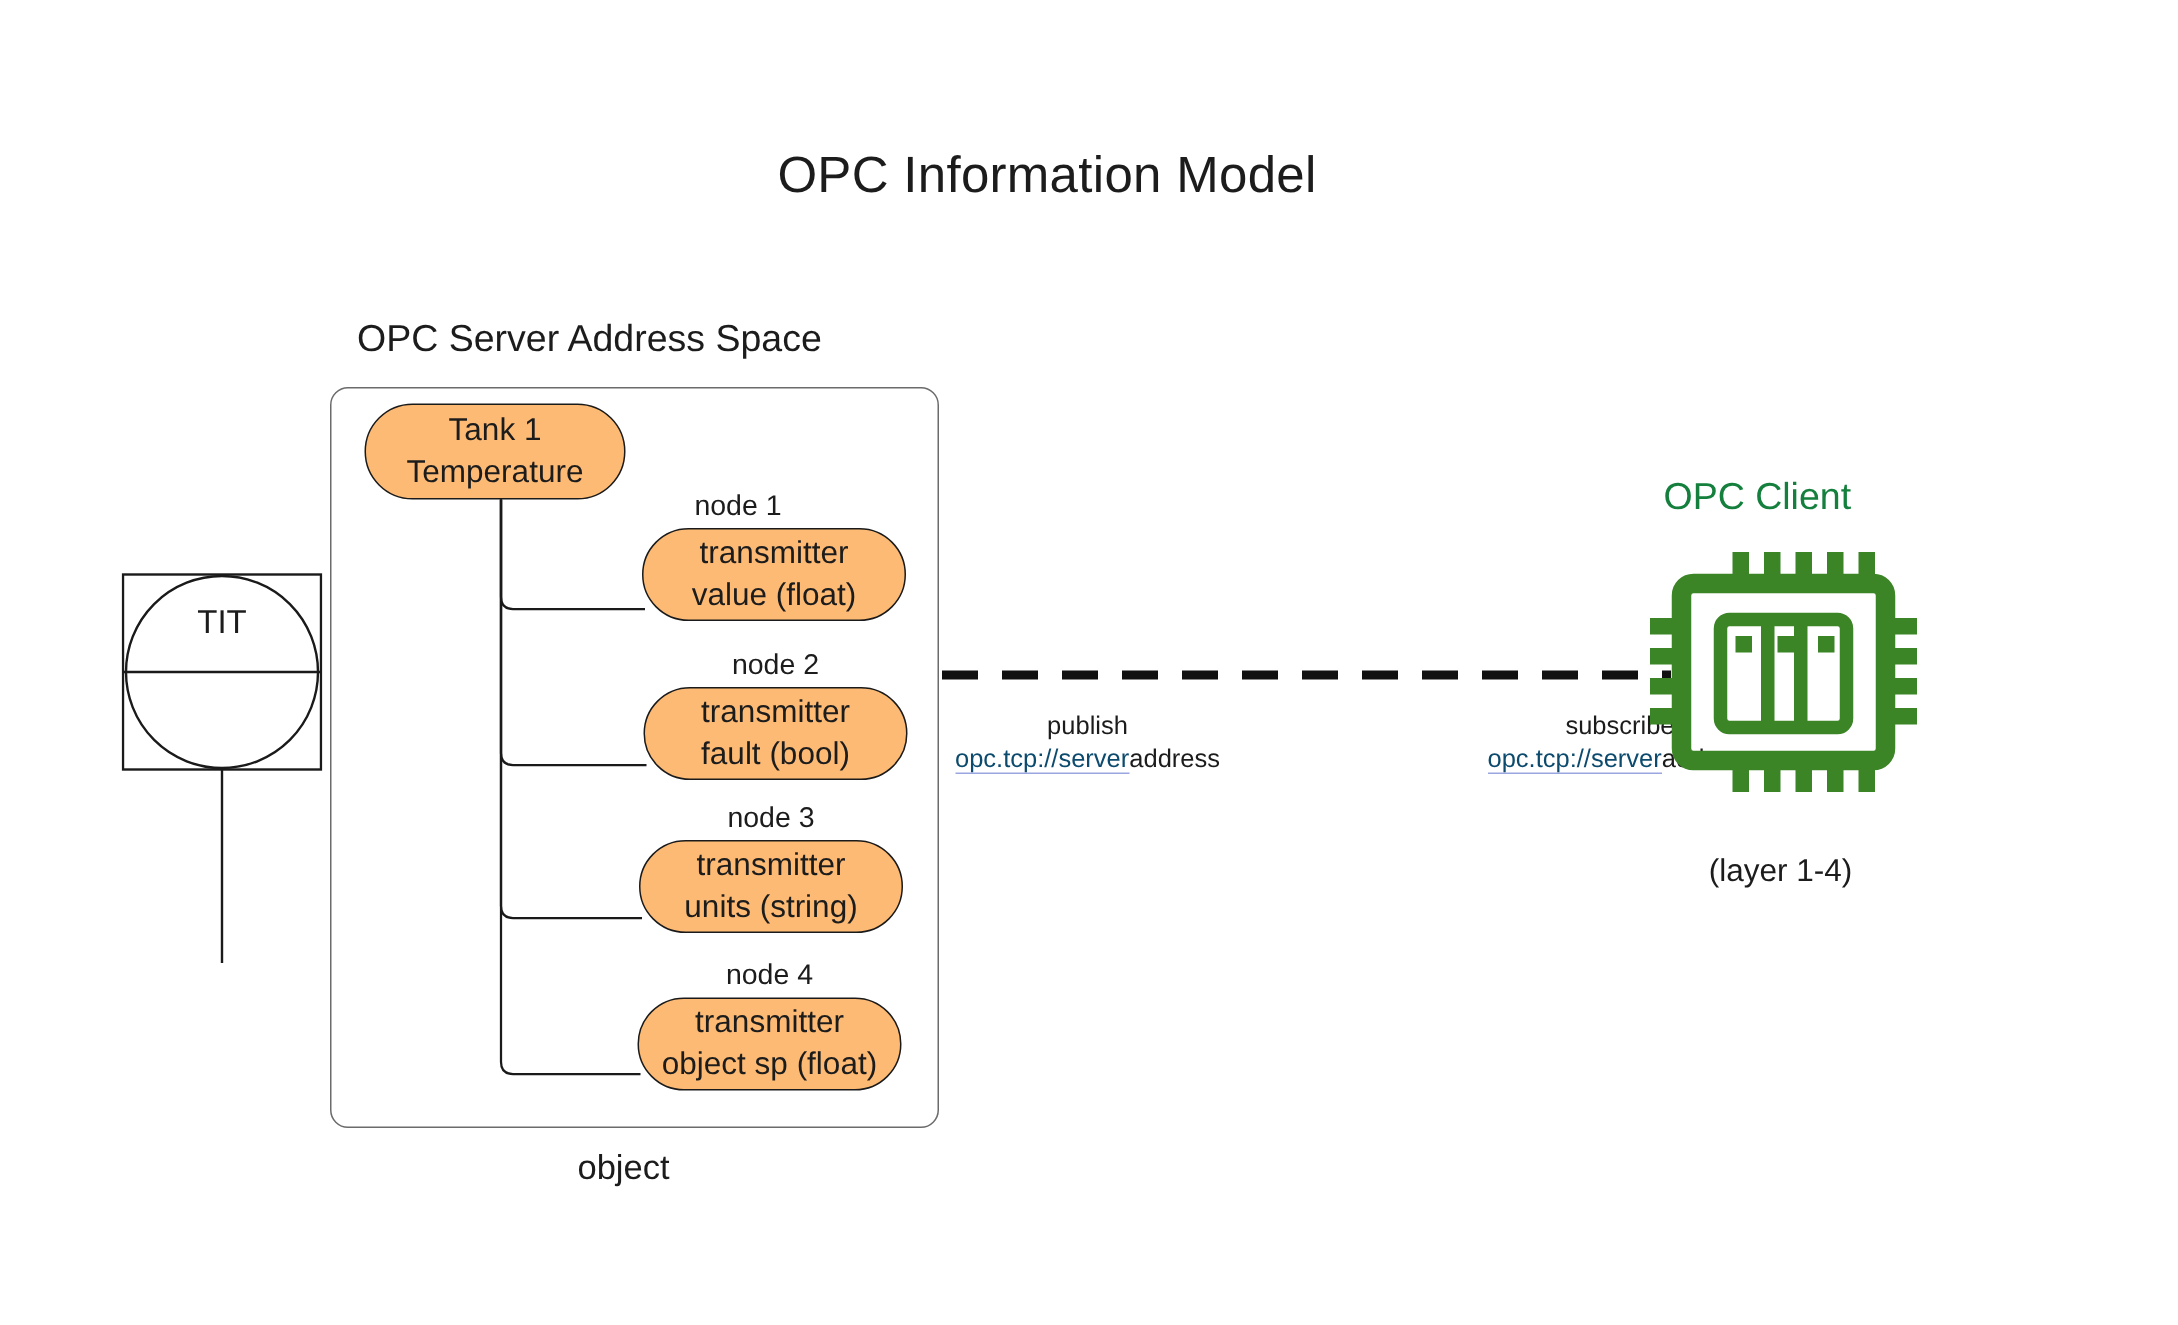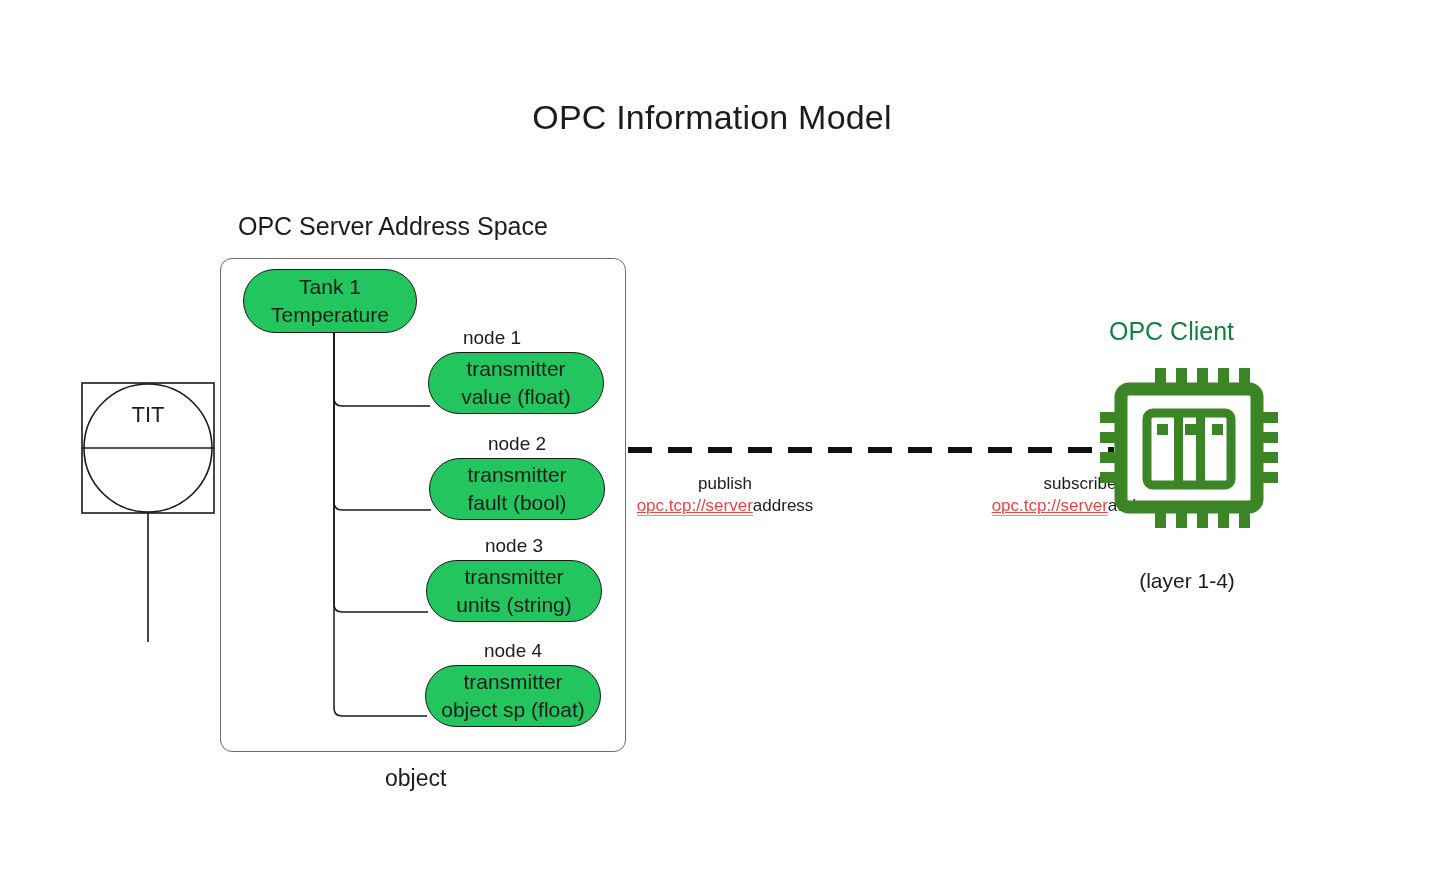--- a/index.html
+++ b/index.html
@@ -15,21 +15,21 @@
     position: relative;
     width: 1452px;
     height: 883px;
     background: #ffffff;
     overflow: hidden;
   }
   .abs { position: absolute; }
 
   
   #diagram-title {
-    left: 16px; top: 98px;
+    left: 2px; top: 98px;
     width: 1392px;
     text-align: center;
     font-size: 34px;
     color: #1c1c1c;
     letter-spacing: 0.2px;
   }
 
   
   #address-space-title {
     left: 238px; top: 212px;
@@ -65,21 +65,21 @@
     border: 1.6px solid #6b6b6b;
     border-radius: 12px;
     background: transparent;
     box-sizing: border-box;
   }
 
   
   .pill {
     border: 1.4px solid #1a1a1a;
     border-radius: 999px;
-    background: #22c55e;
+    background: #fdba74;
     box-sizing: border-box;
     display: flex;
     flex-direction: column;
     align-items: center;
     justify-content: center;
     text-align: center;
     font-size: 21px;
     line-height: 28px;
     color: #1c1c1c;
     white-space: nowrap;
@@ -129,23 +129,22 @@
     white-space: nowrap;
   }
   #dashed-link { left: 626px; top: 443px; }
 
   .endpoint { font-size: 17px; color: #1c1c1c; line-height: 22px; text-align: center; }
   #publish-endpoint  { left: 625px; top: 473px; width: 200px; }
   #subscribe-endpoint{ left: 980px; top: 473px; width: 200px; }
   .endpoint-action { display: block; }
   .endpoint-uri { display: block; white-space: nowrap; }
   .uri-link {
-    color: #ef4444;
+    color: #0c4a6e;
     border-bottom: 1.5px solid #9aa6e0;
-    text-decoration: underline;
   }
   .uri-tail { color: #1c1c1c; }
 
   
   #chip-icon { left: 1100px; top: 368px; }
 </style>
 </head>
 <body>
 
 <div id="canvas">

